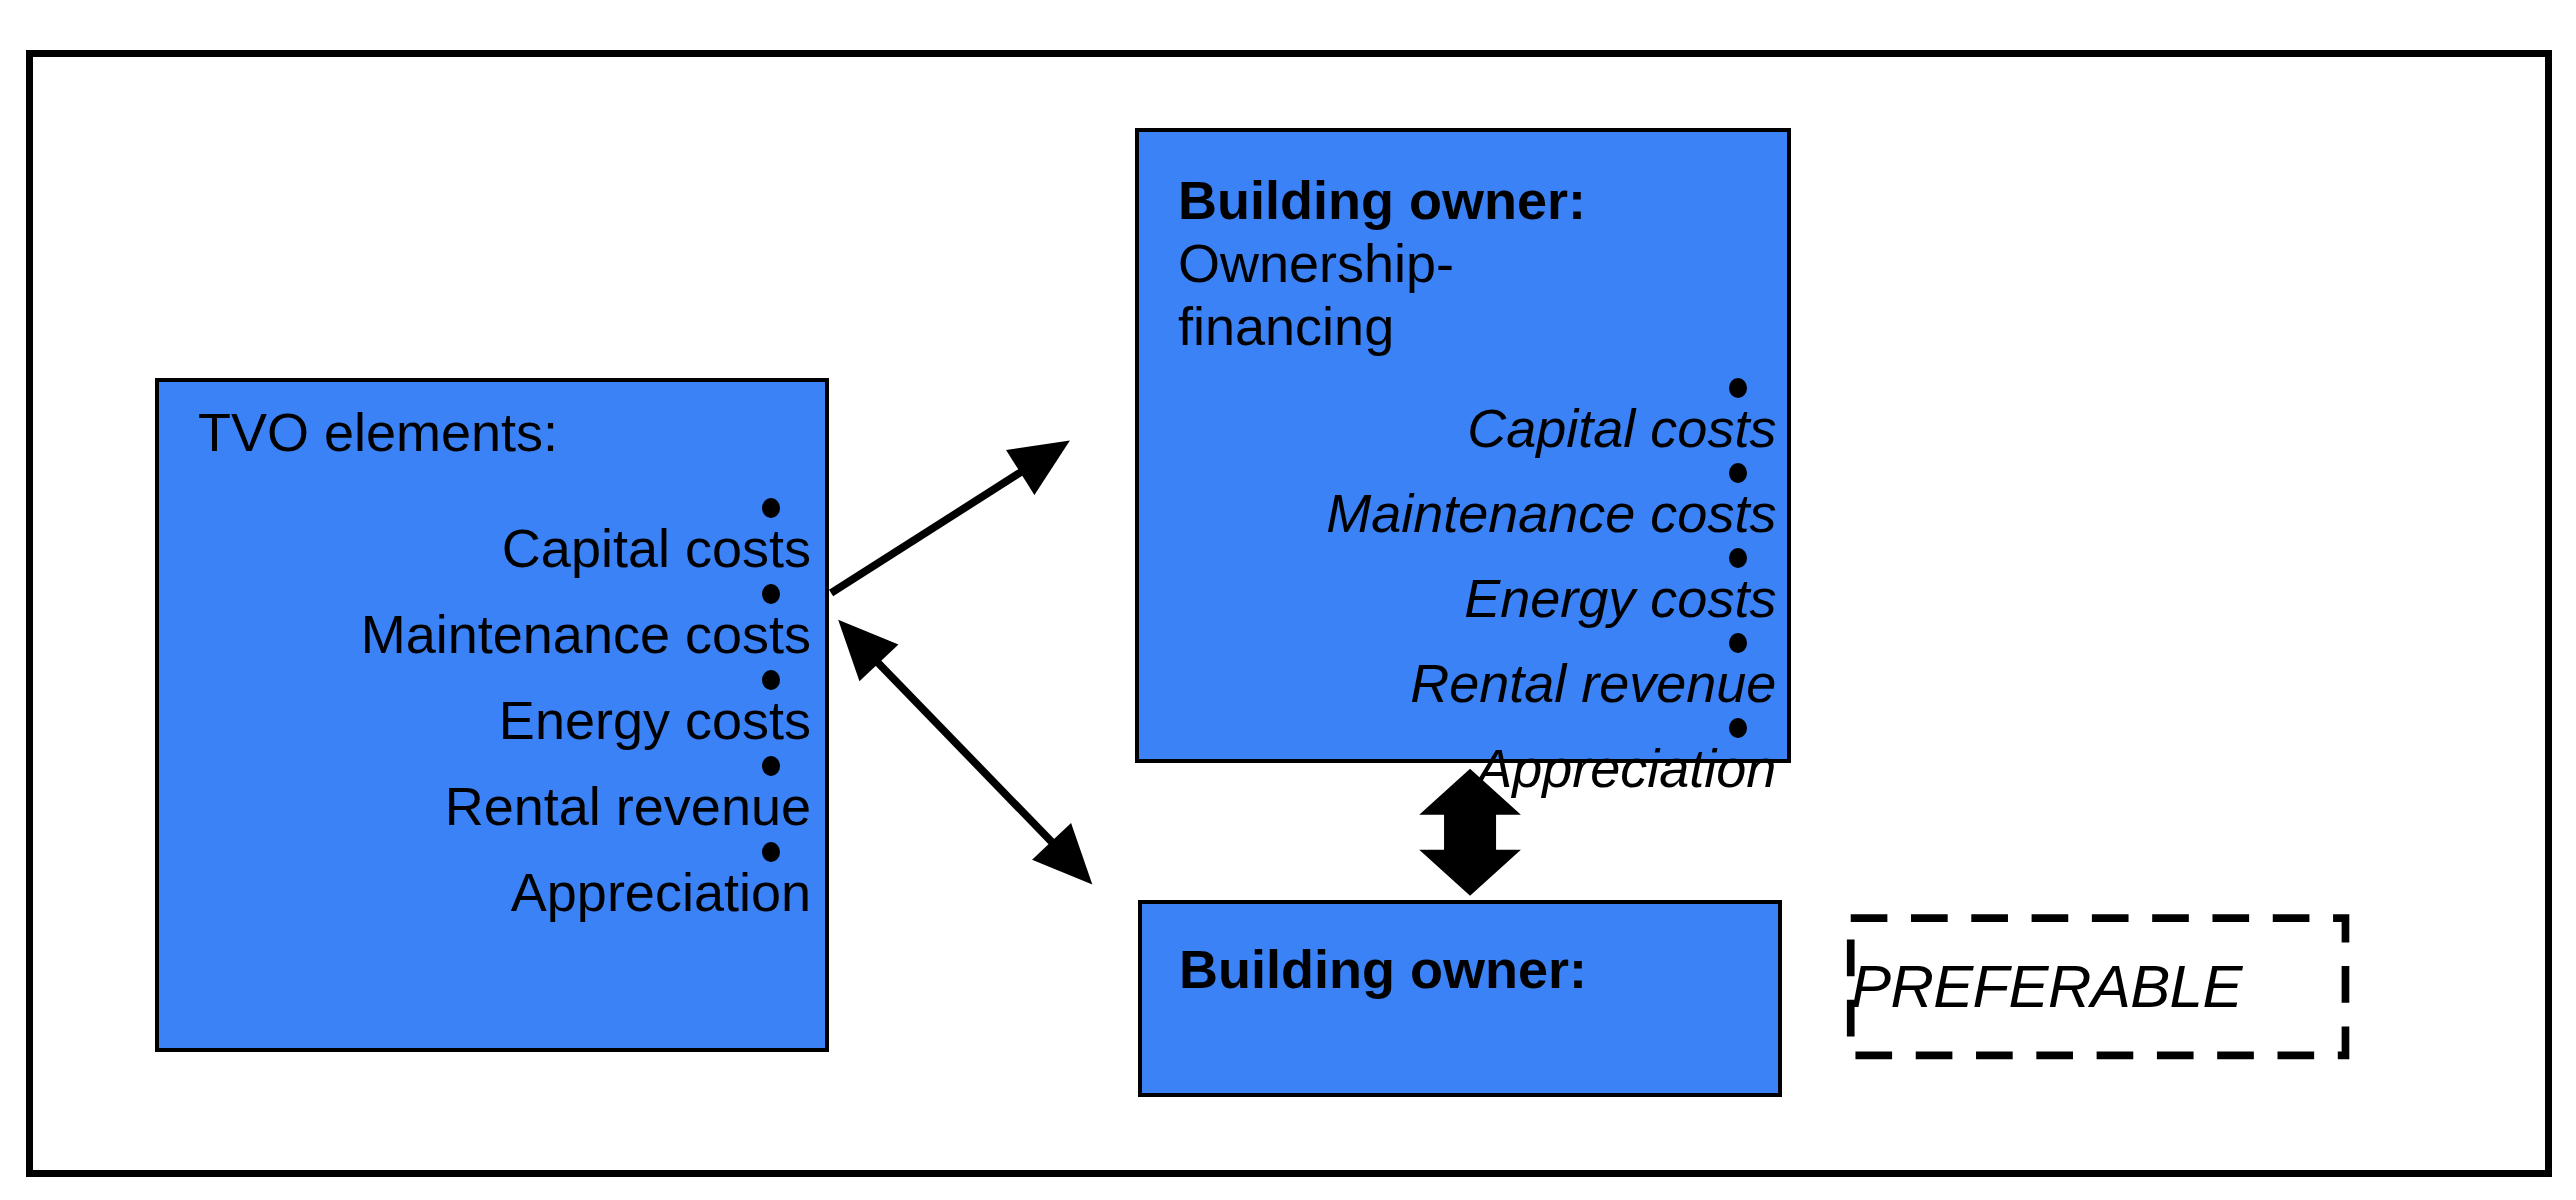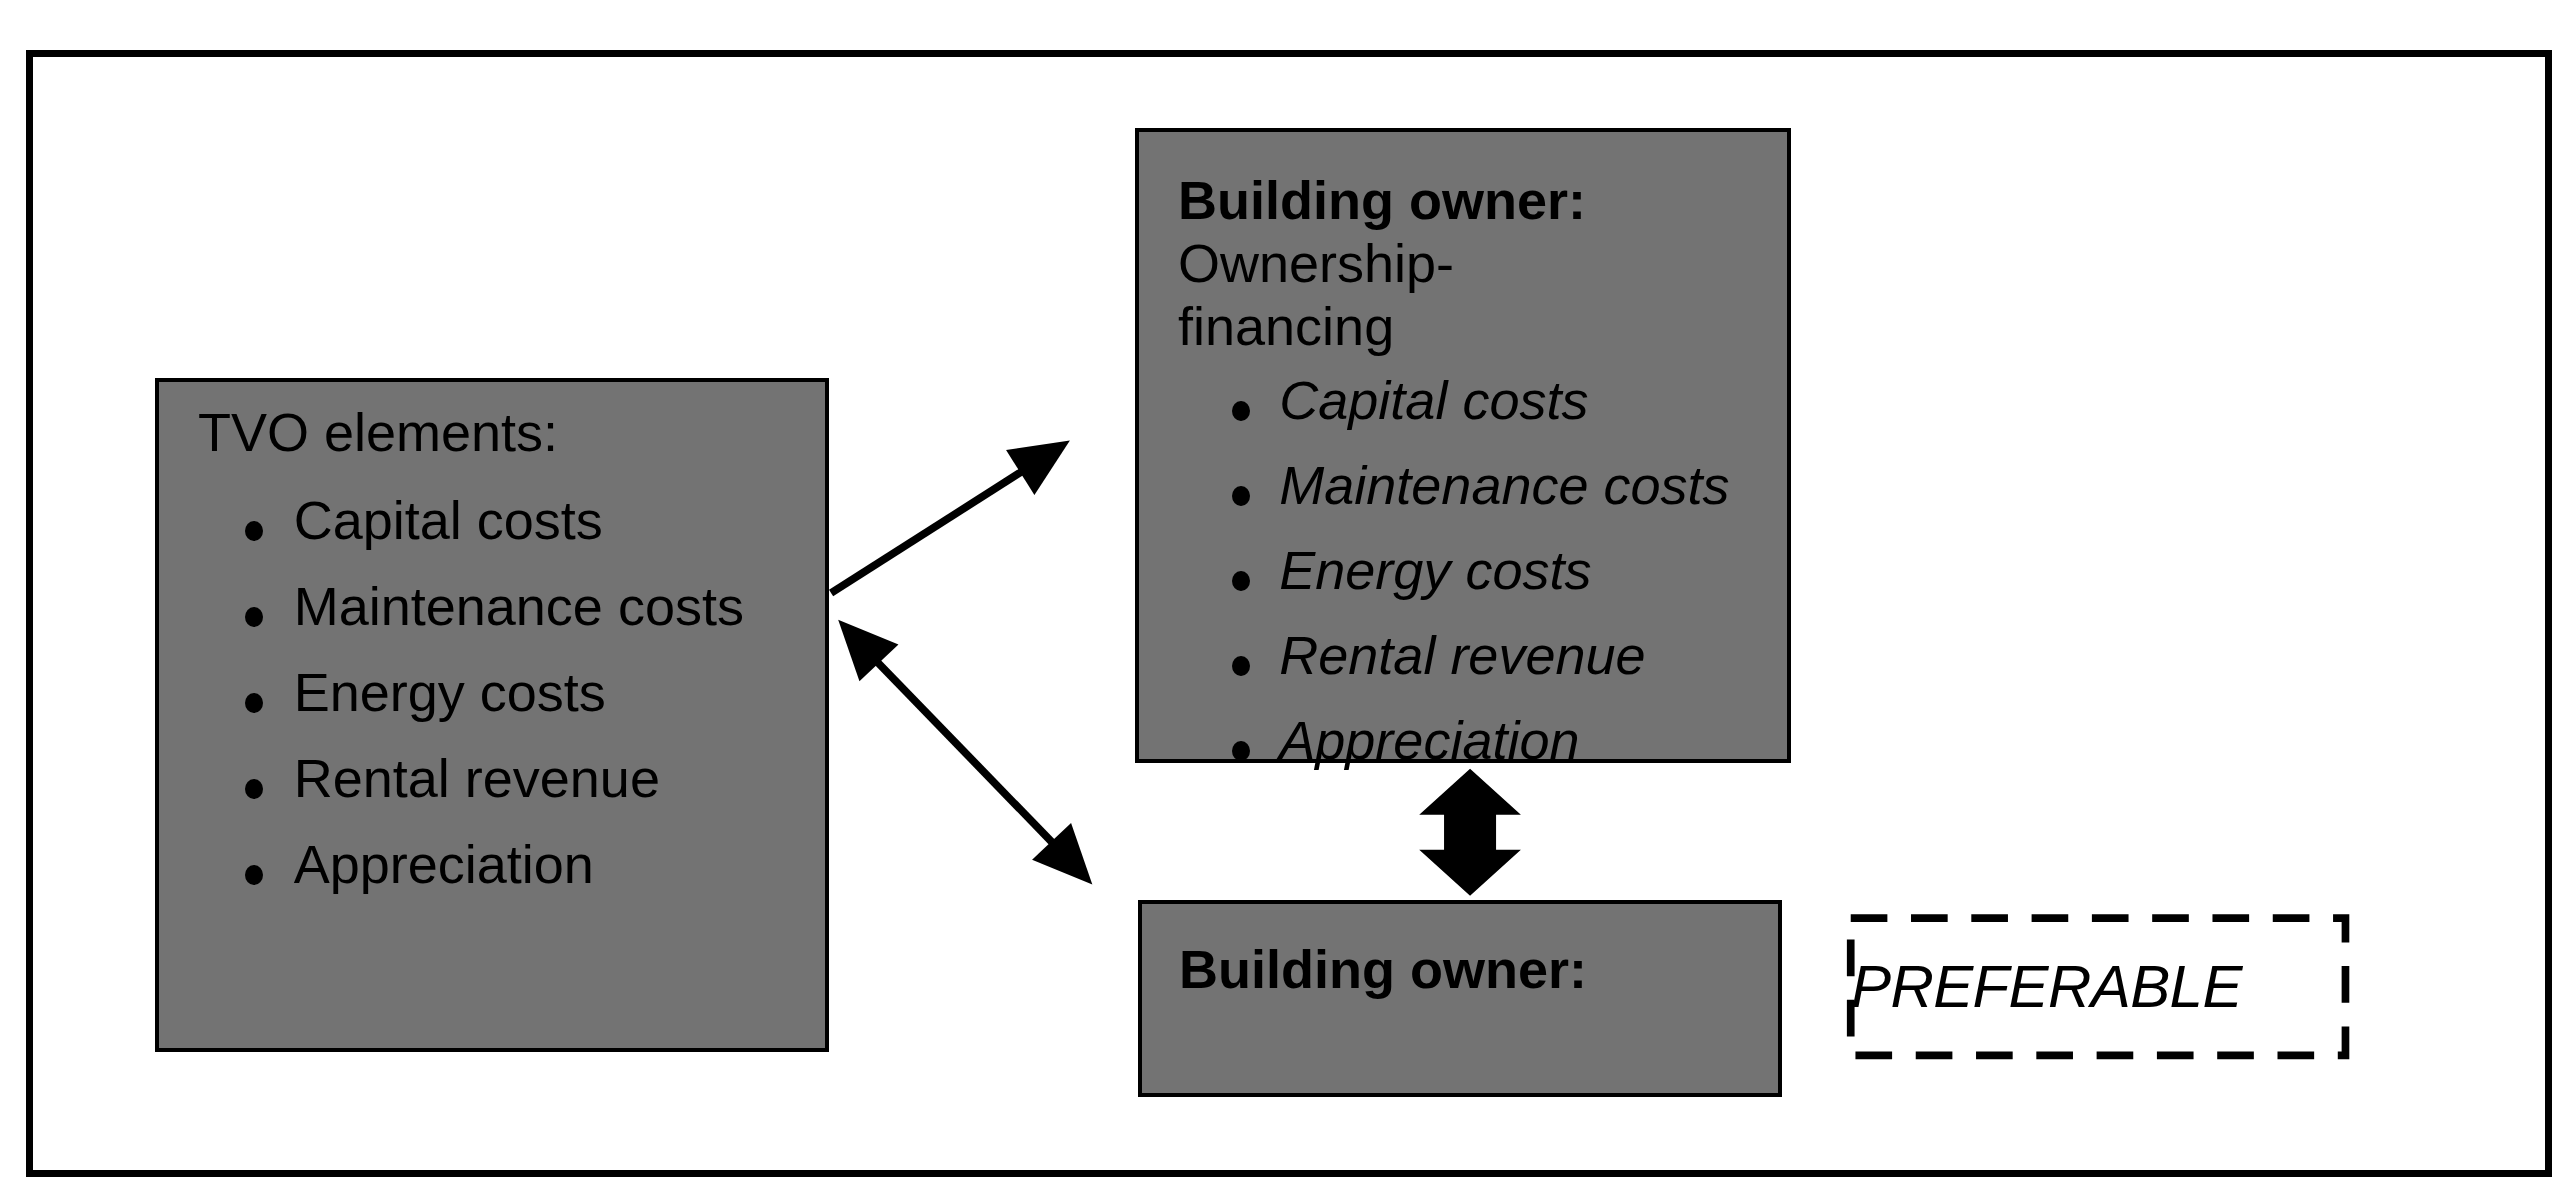--- a/index.html
+++ b/index.html
@@ -30,21 +30,21 @@
     left: 0;
     top: 0;
     width: 2576px;
     height: 1201px;
     pointer-events: none;
   }
   .box {
     position: absolute;
     border: 4.7px solid #000000;
     box-sizing: border-box;
-    background: #737373;
+    background: #3b82f6;
   }
   .tvo-box {
     left: 155px;
     top: 378px;
     width: 674px;
     height: 674px;
     padding: 17.7px 14px 0 39px;
     font-size: 54px;
   }
   .ownership-box {
@@ -67,22 +67,23 @@
     line-height: 65px;
     white-space: nowrap;
   }
   .bold { font-weight: bold; }
   .tvo-box .box-title { margin-bottom: 13px; }
   .ownership-box .box-title { line-height: 63px; }
   .pss-box .box-title { line-height: 83px; }
   .bullet-list { }
   .bullet-row {
     display: flex;
-    align-items: center;
+    align-items: flex-end;
     height: 86px;
+    flex-direction: column;
   }
   .ownership-box .bullet-row { height: 85px; }
   .dot {
     flex: 0 0 auto;
     width: 17.7px;
     height: 20px;
     border-radius: 50%;
     background: #000000;
     margin-top: 20px;
   }

